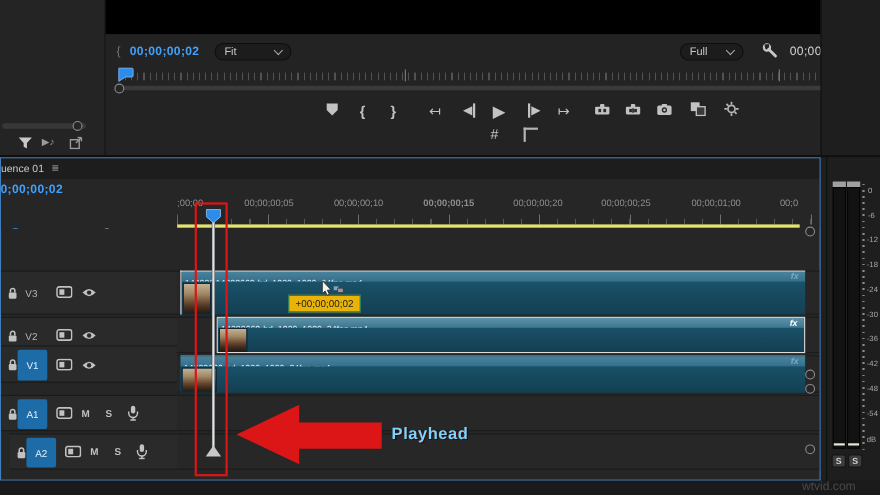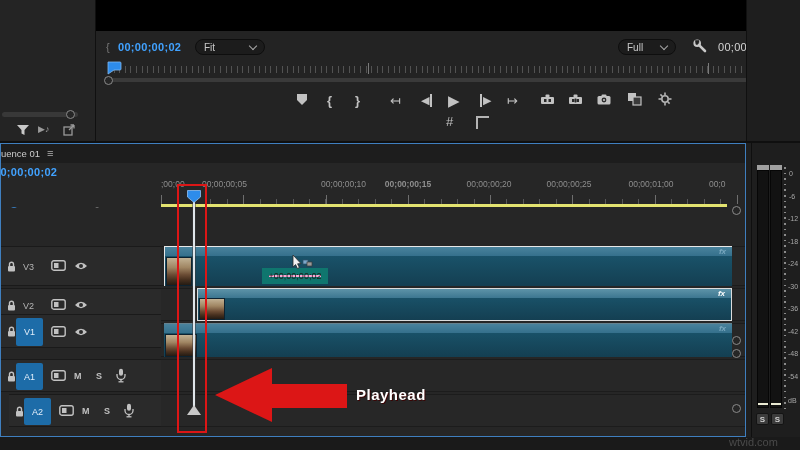--- a/index.html
+++ b/index.html
@@ -179,22 +179,22 @@
           <circle cx="4" cy="4" r="2.6" fill="none" stroke="#c2c2c2" stroke-width="1.9"></circle>
           <rect x="2" y="1" width="4" height="2.2" fill="#262626"></rect>
           <path d="M5.6,5.6 L11.5,11.5" stroke="#c2c2c2" stroke-width="2.4" stroke-linecap="round"></path>
         </svg>
     </span>
 
   </div>
 
   <div class="abs" style="left:160px;top:19px;width:584px;height:45px;background:#262626;overflow:hidden;">
     <span class="abs ruler-label" style="left:0px;top:16px;">;00;00</span>
-    <span class="abs ruler-label" style="left:41px;top:16px;width:80px;text-align:left;">00;00;00;05</span>
-    <span class="abs ruler-label" style="left:125px;top:16px;width:80px;text-align:right;">00;00;00;10</span>
+    <span class="abs ruler-label" style="left:26px;top:16px;width:80px;text-align:right;">00;00;00;05</span>
+    <span class="abs ruler-label" style="left:125px;top:16px;width:80px;text-align:center;">00;00;00;10</span>
     <span class="abs ruler-label" style="left:207px;top:16px;width:80px;text-align:center;font-weight:bold;">00;00;00;15</span>
     <span class="abs ruler-label" style="left:288px;top:16px;width:80px;text-align:center;">00;00;00;20</span>
     <span class="abs ruler-label" style="left:368px;top:16px;width:80px;text-align:center;">00;00;00;25</span>
     <span class="abs ruler-label" style="left:450px;top:16px;width:80px;text-align:center;">00;00;01;00</span>
     <span class="abs ruler-label" style="left:548px;top:16px;width:36px;overflow:hidden;">00;0</span>
     <div style="position:absolute;left:0;top:36px;width:584px;height:5px;background:repeating-linear-gradient(90deg,#585858 0 1px,transparent 1px 16.45px);"></div>
     <div style="position:absolute;left:0;top:32px;width:584px;height:9px;background:repeating-linear-gradient(90deg,#6e6e6e 0 1px,transparent 1px 82.3px);"></div>
   </div>
 
   <div class="abs" style="left:160px;top:60px;width:566px;height:2.5px;background:#e3e370;"></div>
@@ -357,21 +357,21 @@
         <polygon points="0.5,0.5 13.5,0.5 13.5,7 7,12.5 0.5,7" fill="#2d8ceb" stroke="#8fc0f2" stroke-width="0.8"></polygon>
       </svg>
   </span>
   <div class="abs" style="left:186px;top:261px;width:0;height:0;border-left:7px solid transparent;border-right:7px solid transparent;border-bottom:10px solid #c8c8c8;"></div>
 
   <div class="abs knob" style="left:731px;top:62px;"></div>
   <div class="abs knob" style="left:731px;top:192px;"></div>
   <div class="abs knob" style="left:731px;top:205px;"></div>
   <div class="abs knob" style="left:731px;top:260px;"></div>
 
-  <div class="abs" style="left:261px;top:124px;width:66px;height:16px;background:#f9a8d4;border:7px solid #0f766e;box-sizing:border-box;display:flex;align-items:center;justify-content:center;z-index:30;">
+  <div class="abs" style="left:261px;top:124px;width:66px;height:16px;background:#eab308;border:1px solid #0f766e;box-sizing:border-box;display:flex;align-items:center;justify-content:center;z-index:30;">
     <span style="font-size:9px;color:#1c1c1c;">+00;00;00;02</span>
   </div>
 
   <span class="abs ico" style="left:291px;top:111px;z-index:31;">
     <svg width="22" height="16" viewBox="0 0 22 16">
         <polygon points="1,0 1,12 3.6,9.6 5.4,13.5 7.4,12.5 5.6,8.8 9,8.6" fill="#f2f2f2" stroke="#2a2a2a" stroke-width="0.8"></polygon>
         <rect x="11" y="5" width="5" height="4" fill="#7aa7c9" stroke="#30506a" stroke-width="0.7"></rect>
         <rect x="15" y="7" width="5" height="4" fill="#9a9a9a" stroke="#3a3a3a" stroke-width="0.7"></rect>
       </svg>
   </span>
@@ -402,13 +402,13 @@
 
 <div class="abs" style="left:0;top:437px;width:800px;height:13px;background:#1a1a1a;"></div>
 <span class="abs" style="left:729px;top:436px;font-size:11px;color:#4a4a4a;">wtvid.com</span>
 
 <div class="abs" style="left:177px;top:184px;width:30px;height:249px;border:2px solid #dc1616;box-sizing:border-box;z-index:40;"></div>
 <span class="abs ico" style="left:210px;top:364px;z-index:40;">
   <svg width="140" height="62" viewBox="0 0 140 62">
       <polygon points="5,31 62,4 62,20 137,20 137,44 62,44 62,58" fill="#dc1616"></polygon>
     </svg>
 </span>
-<span class="abs" style="left:356px;top:386px;z-index:40;font-size:15px;font-weight:bold;color:#ffffff;letter-spacing:.5px;text-shadow:1px 1px 0 #3a0505;">Playhead</span>
+<span class="abs" style="left:356px;top:386px;z-index:40;font-size:15px;font-weight:bold;color:#7dd3fc;letter-spacing:.5px;text-shadow:1px 1px 0 #3a0505;">Playhead</span>
 
 </body></html>

